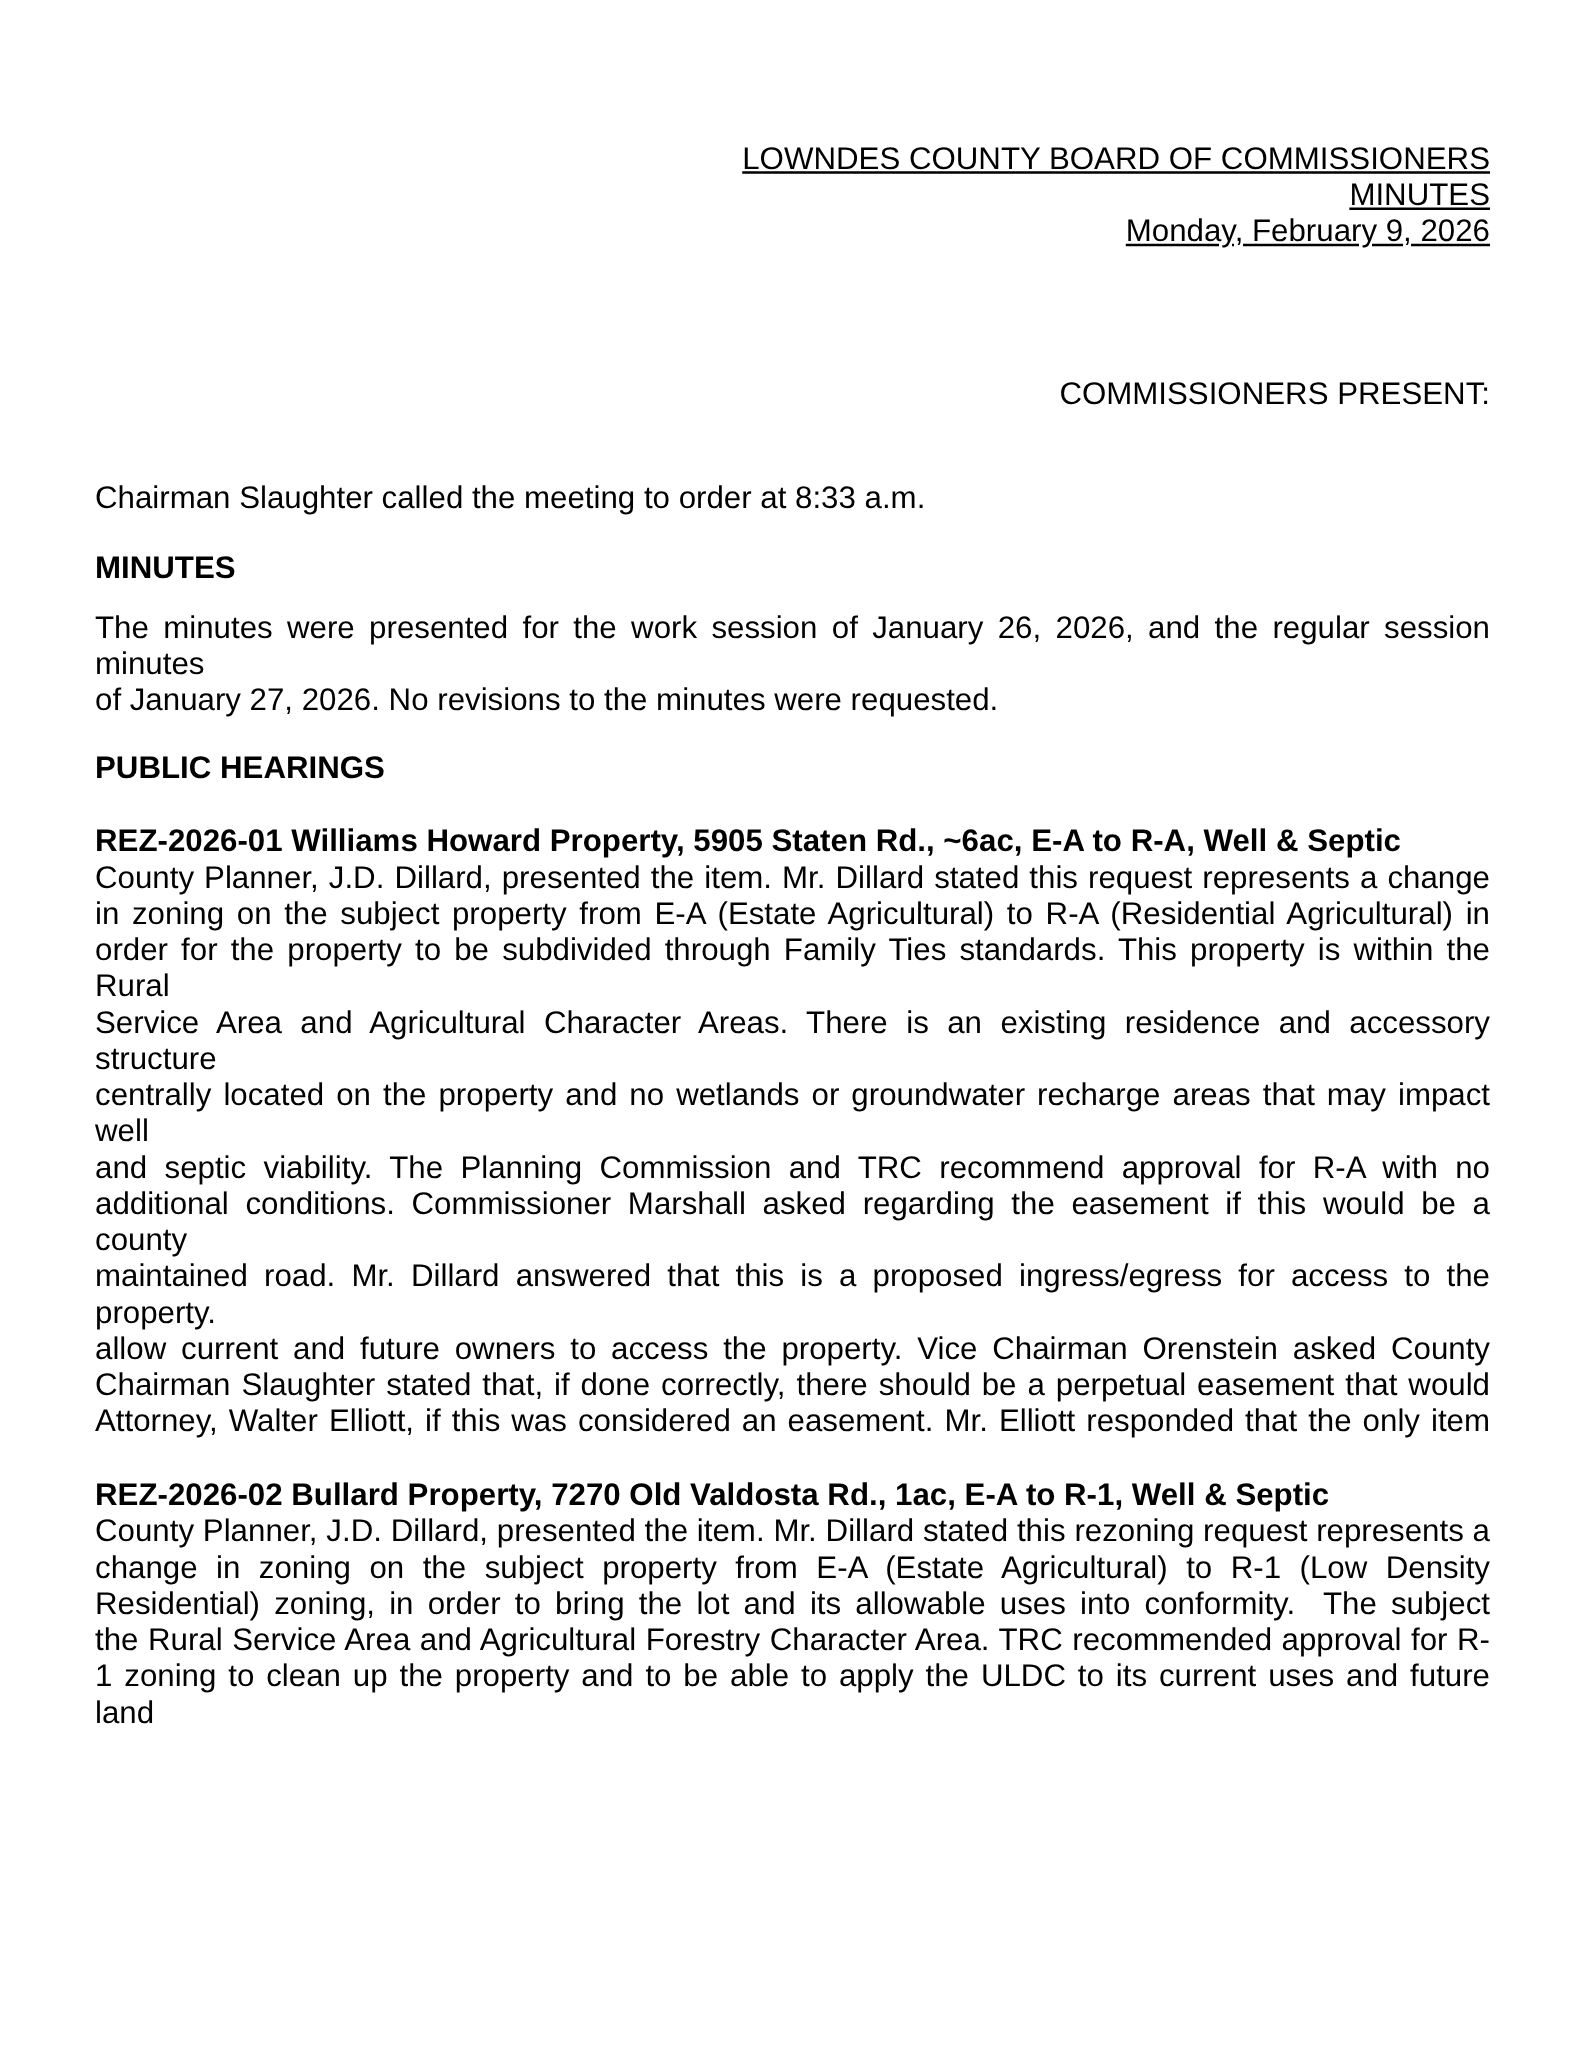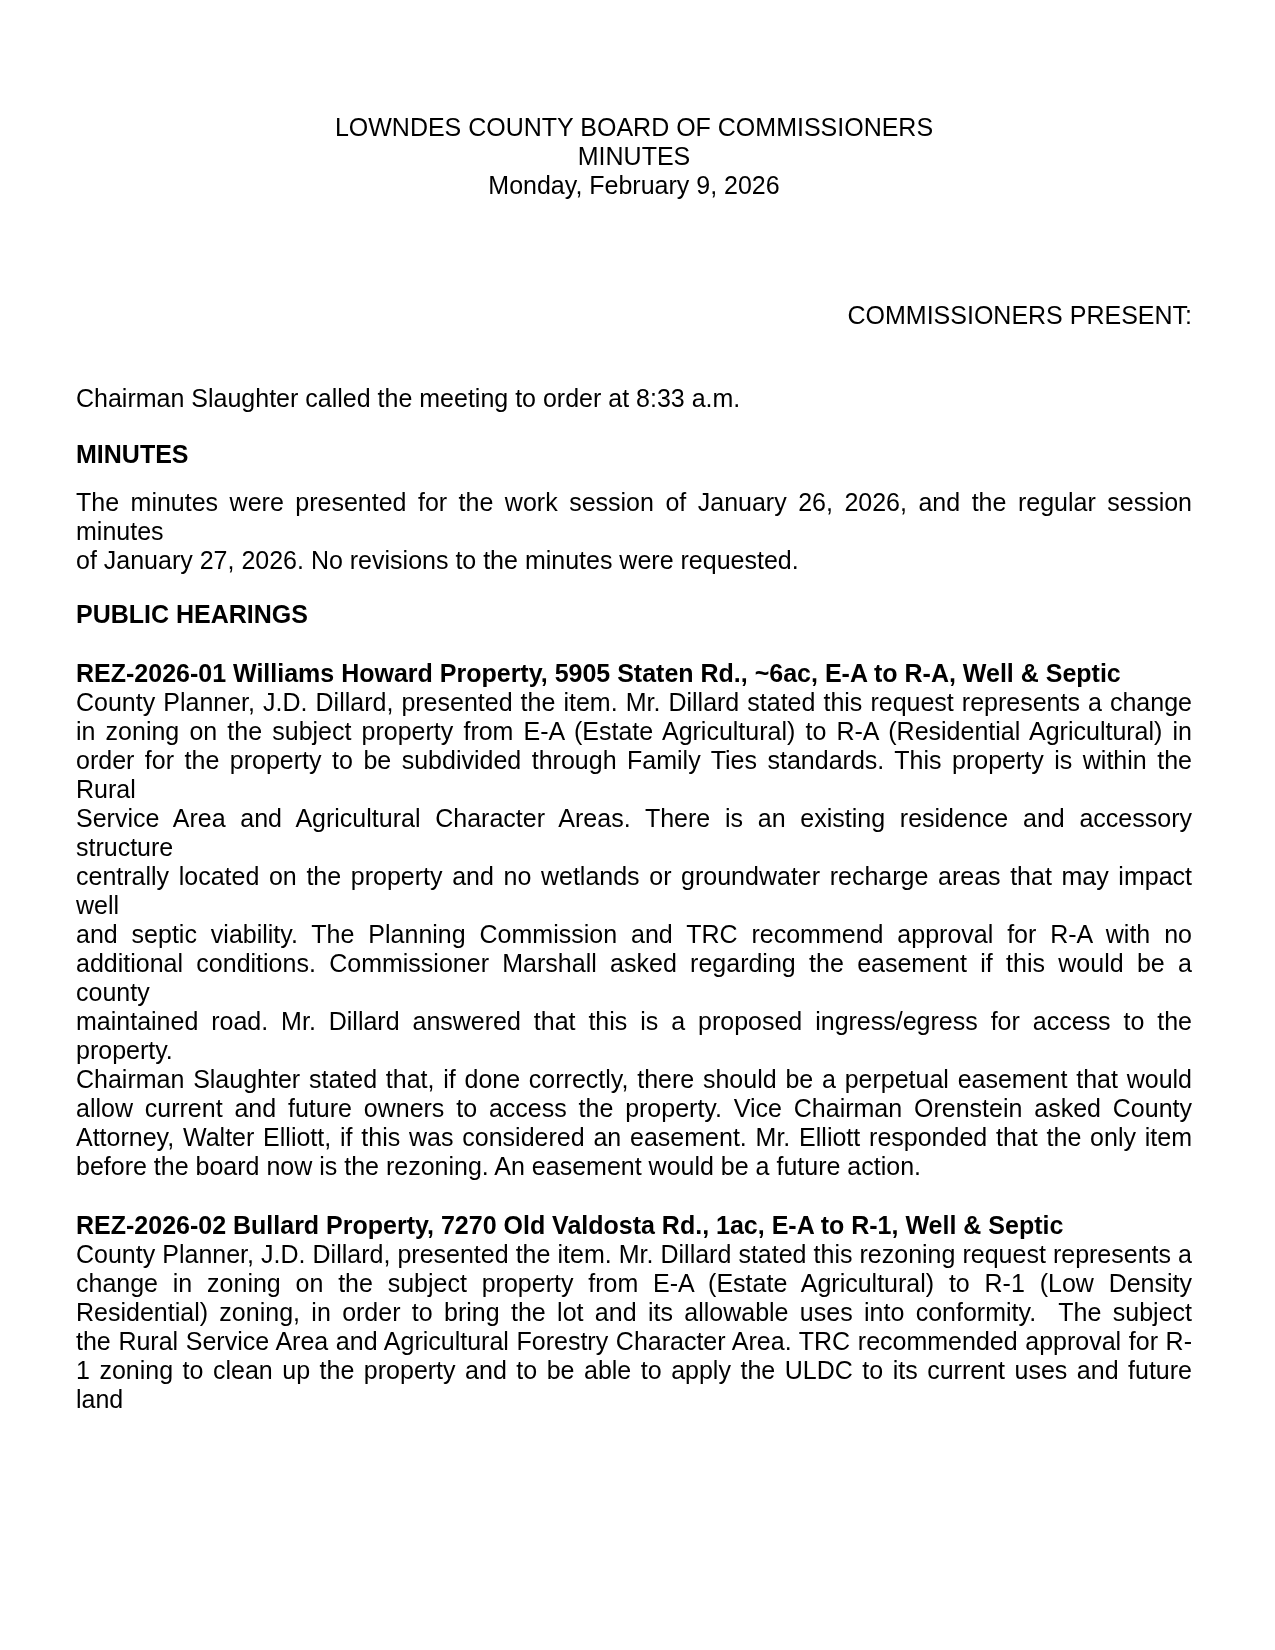--- a/index.html
+++ b/index.html
@@ -13,21 +13,21 @@
     line-height: 29px;
     overflow: hidden;
   }
   .page {
     box-sizing: border-box;
     width: 1275px;
     height: 1650px;
     padding: 113px 83px 0 76px;
   }
   .line { white-space: pre-wrap; min-height: 29px; }
-  .title-block { text-align: center; }
+  .title-block { text-align: right; text-decoration: underline; }
   .attendance { margin-top: 101px; text-align: right; }
   .call-to-order { margin-top: 54px; }
   .sec-heading { font-weight: 700; }
   .minutes-heading { margin-top: 27px; }
   .minutes-para { margin-top: 19px; }
   .ph-heading { margin-top: 25px; }
   .hearing-item { margin-top: 30px; }
   .item-heading { font-weight: 700; }
   .para .line.stretch {
     text-align: justify;
@@ -65,24 +65,23 @@
     <div class="item-heading line">REZ-2026-01 Williams Howard Property, 5905 Staten Rd., ~6ac, E-A to R-A, Well &amp; Septic</div>
     <div class="para">
         <div class="line stretch">County Planner, J.D. Dillard, presented the item. Mr. Dillard stated this request represents a change</div>
         <div class="line stretch">in zoning on the subject property from E-A (Estate Agricultural) to R-A (Residential Agricultural) in</div>
         <div class="line stretch">order for the property to be subdivided through Family Ties standards. This property is within the Rural</div>
         <div class="line stretch">Service Area and Agricultural Character Areas. There is an existing residence and accessory structure</div>
         <div class="line stretch">centrally located on the property and no wetlands or groundwater recharge areas that may impact well</div>
         <div class="line stretch">and septic viability. The Planning Commission and TRC recommend approval for R-A with no</div>
         <div class="line stretch">additional conditions. Commissioner Marshall asked regarding the easement if this would be a county</div>
         <div class="line stretch">maintained road. Mr. Dillard answered that this is a proposed ingress/egress for access to the property.</div>
+        <div class="line stretch">allow current and future owners to access the property. Vice Chairman Orenstein asked County</div>
         <div class="line stretch">Chairman Slaughter stated that, if done correctly, there should be a perpetual easement that would</div>
-        <div class="line stretch">allow current and future owners to access the property. Vice Chairman Orenstein asked County</div>
         <div class="line stretch">Attorney, Walter Elliott, if this was considered an easement. Mr. Elliott responded that the only item</div>
-        <div class="line">before the board now is the rezoning. An easement would be a future action.</div>
       </div>
   </div>
 
   <div class="hearing-item">
     <div class="item-heading line">REZ-2026-02 Bullard Property, 7270 Old Valdosta Rd., 1ac, E-A to R-1, Well &amp; Septic</div>
     <div class="para">
         <div class="line stretch">County Planner, J.D. Dillard, presented the item. Mr. Dillard stated this rezoning request represents a</div>
         <div class="line stretch">change in zoning on the subject property from E-A (Estate Agricultural) to R-1 (Low Density</div>
         <div class="line stretch">Residential) zoning, in order to bring the lot and its allowable uses into conformity.  The subject</div>
         <div class="line stretch">the Rural Service Area and Agricultural Forestry Character Area. TRC recommended approval for R-</div>

